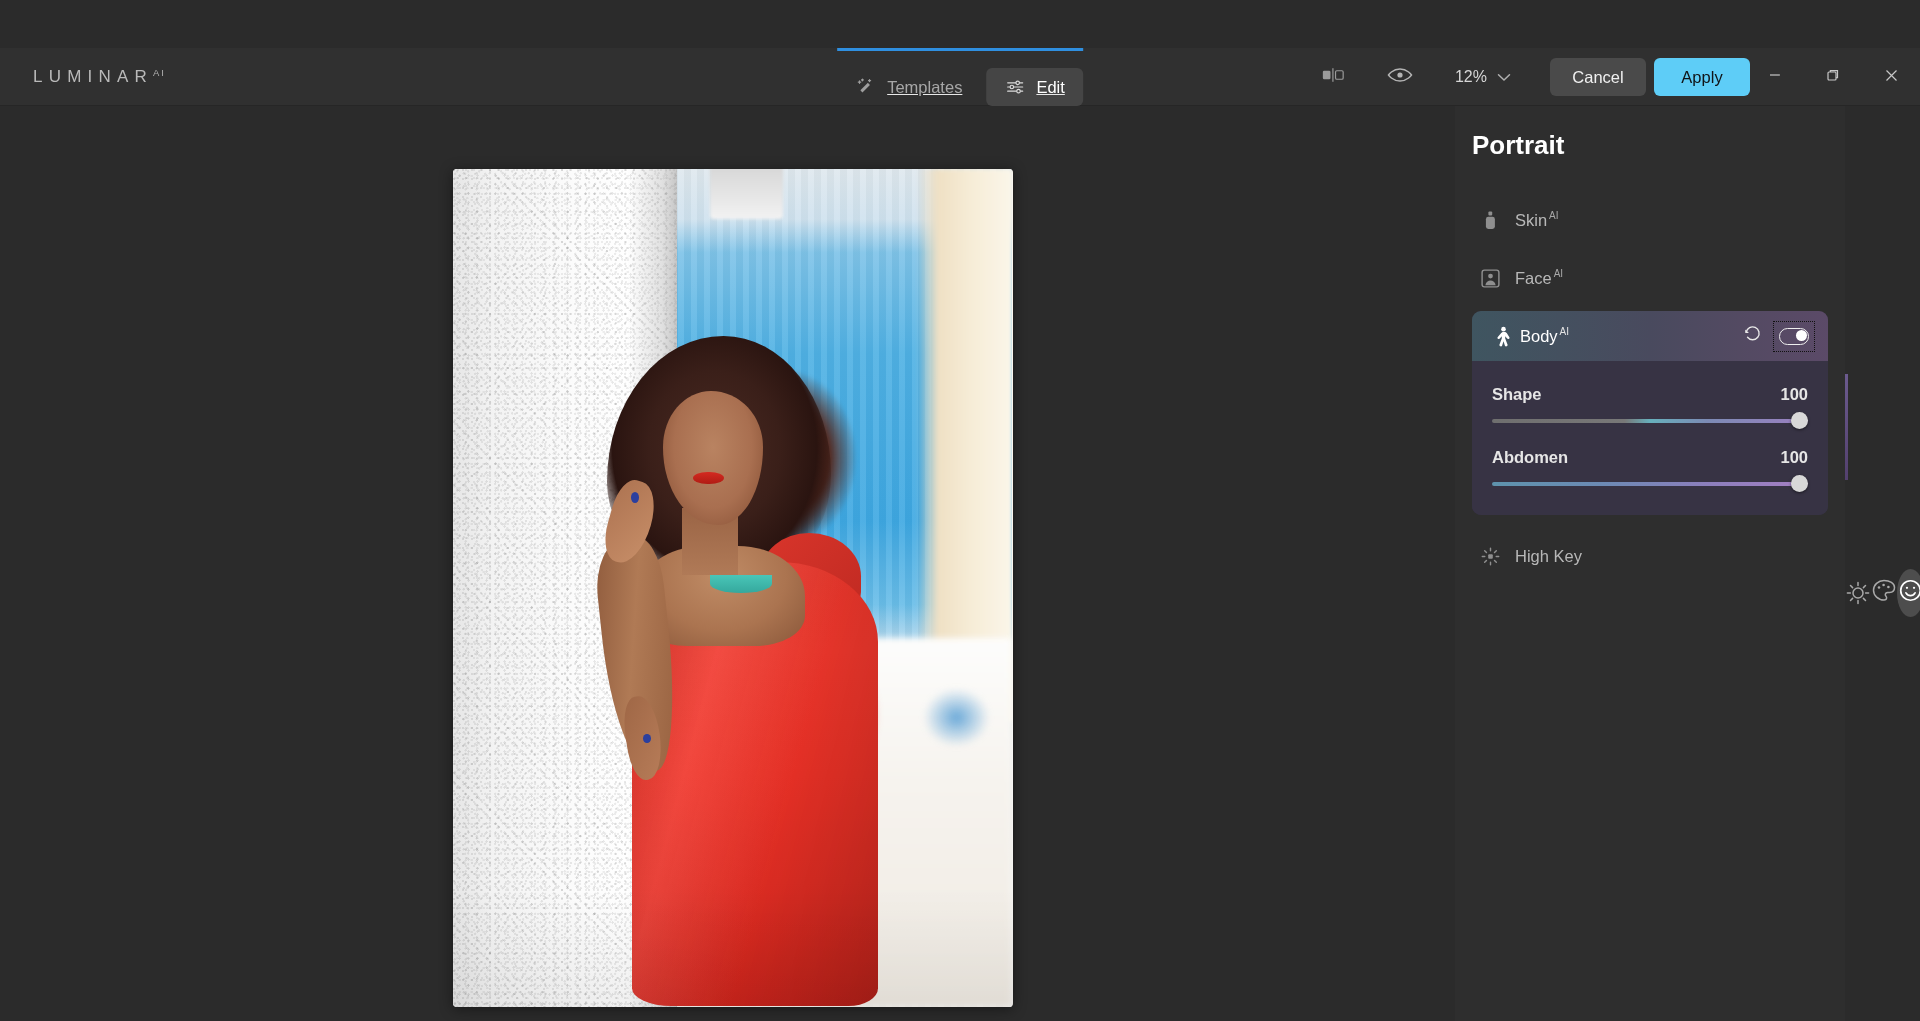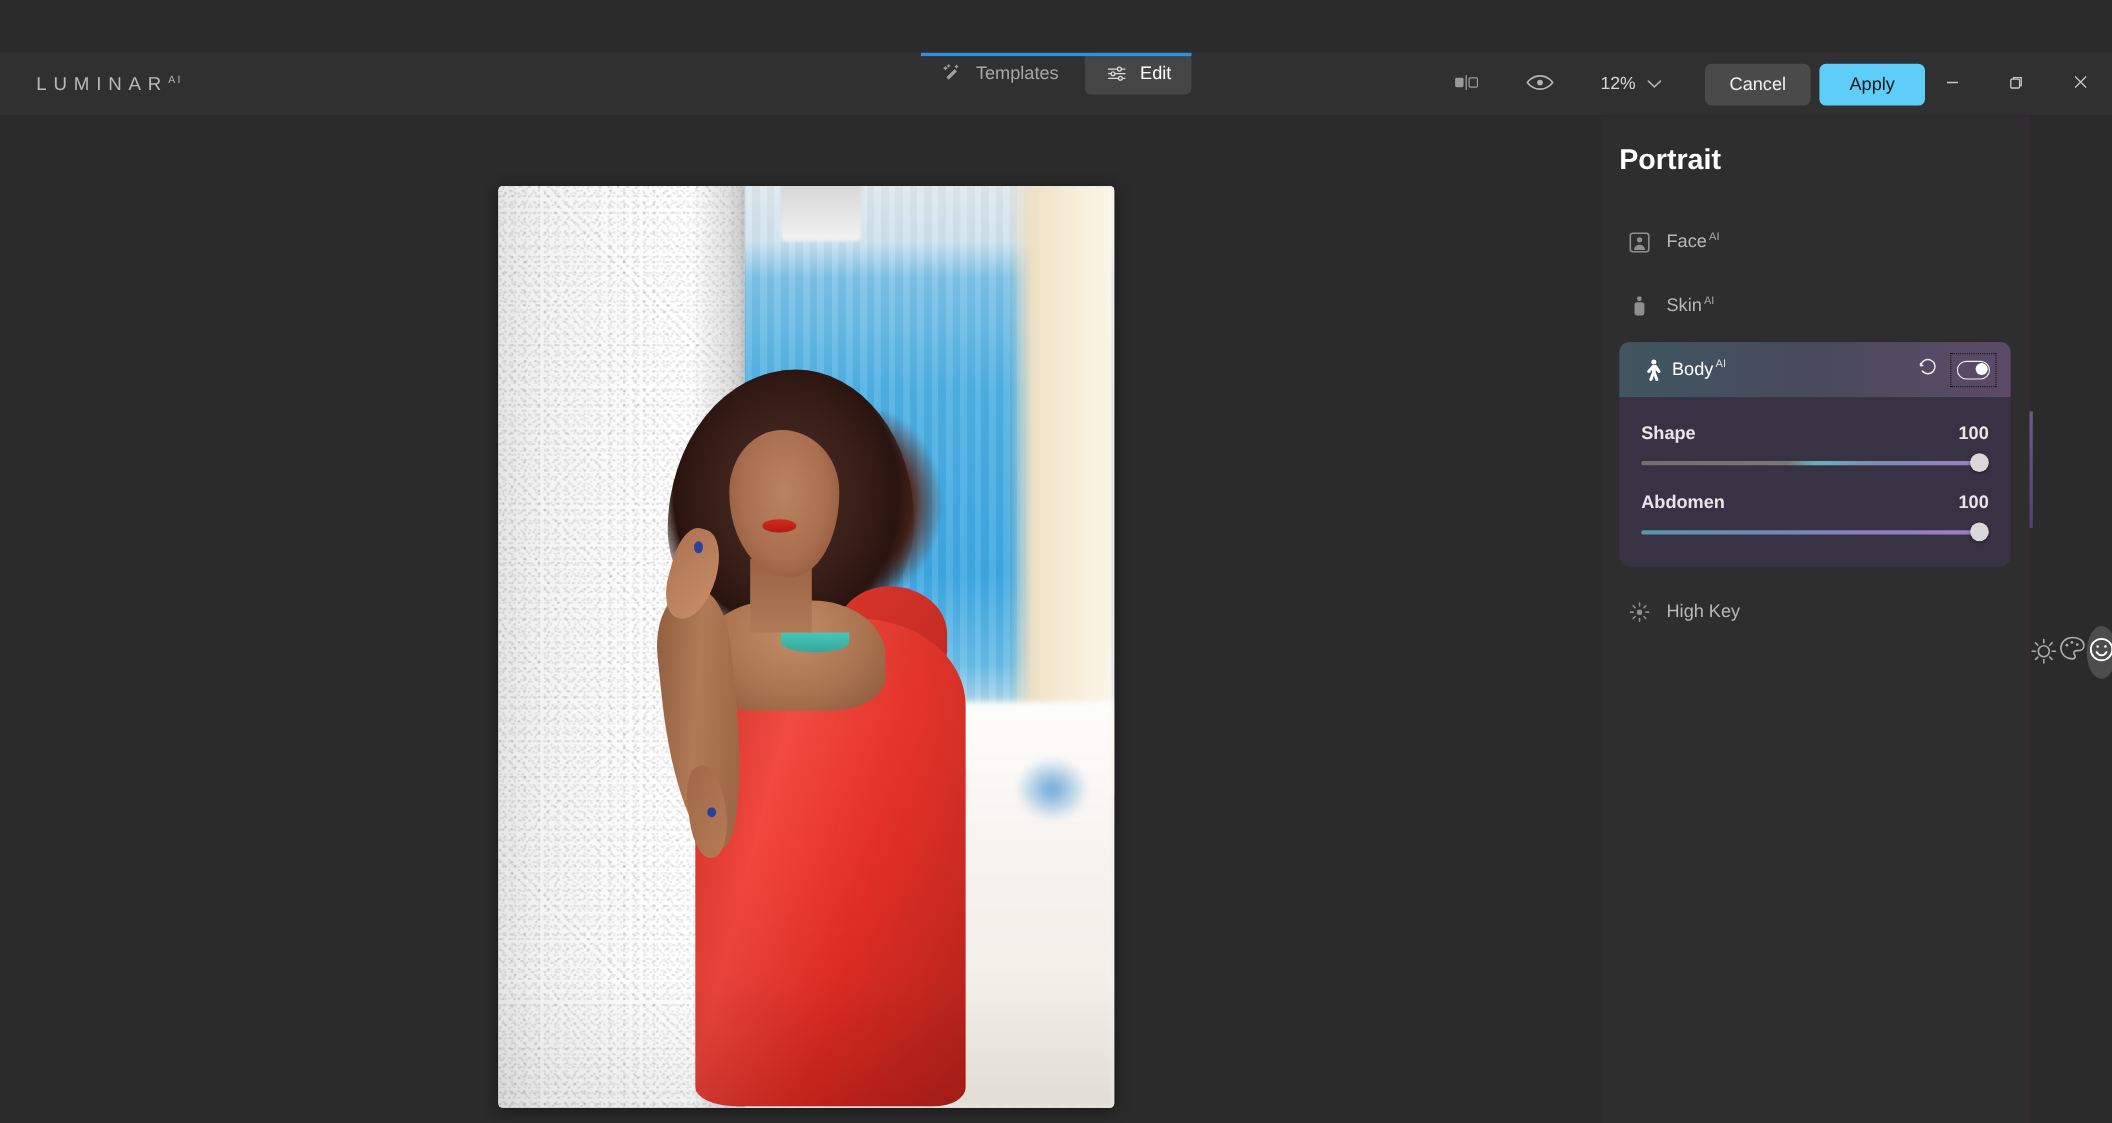--- a/index.html
+++ b/index.html
@@ -21,21 +21,21 @@
   }
   .logo {
     position: absolute; left: 33px; top: 50%; transform: translateY(-50%);
     font-size: 17px; letter-spacing: 6.2px; color: #b9b9b9; font-weight: 400;
     white-space: nowrap;
   }
   .logo .sup { font-size: 9.5px; letter-spacing: 2px; vertical-align: super; color: #b0b0b0; }
 
   .center-tabs {
     position: absolute; left: 50%; top: 0; transform: translateX(-50%);
-    height: 58px; display: flex; align-items: flex-start; gap: 6px;
+    height: 58px; display: flex; align-items: flex-end; gap: 6px; text-decoration: underline;
   }
   .tab {
     display: flex; align-items: center; gap: 10px;
     height: 38px; padding: 0 18px; border-radius: 6px;
     font-size: 16.5px; color: #a7a7a7; cursor: pointer; white-space: nowrap;
   }
   .tab.active { background: #454545; color: #fff; }
   .tab-accent {
     position: absolute; top: 0; height: 3px; background: #2f8fe0;
   }
@@ -434,37 +434,37 @@
     </div>
   </div>
 
   <div class="panel">
     <div class="panel-title">Portrait</div>
 
     <div class="tool-list">
 
       <div class="tool-row">
         <span class="tl-ico">
+          <svg width="21" height="21" viewBox="0 0 22 22" fill="#8f8f8f">
+            <rect x="8.8" y="1.6" width="4" height="4.2" rx="1.1"></rect>
+            <rect x="6.2" y="7" width="9.4" height="12.8" rx="2.6"></rect>
+          </svg>
+        </span>
+        <span class="tl-label"><span>Skin</span><span class="tl-ai">AI</span></span>
+      </div>
+
+      <div class="tool-row">
+        <span class="tl-ico">
           <svg width="21" height="21" viewBox="0 0 22 22" fill="none" stroke="#8f8f8f" stroke-width="1.5">
             <rect x="2.2" y="2.2" width="17.6" height="17.6" rx="2.4"></rect>
             <circle cx="11" cy="8.4" r="2.5" fill="#8f8f8f" stroke="none"></circle>
             <path d="M5.6 18c.6-3.2 2.8-4.8 5.4-4.8s4.8 1.6 5.4 4.8z" fill="#8f8f8f" stroke="none"></path>
           </svg>
         </span>
         <span class="tl-label"><span>Face</span><span class="tl-ai">AI</span></span>
-      </div>
-
-      <div class="tool-row">
-        <span class="tl-ico">
-          <svg width="21" height="21" viewBox="0 0 22 22" fill="#8f8f8f">
-            <rect x="8.8" y="1.6" width="4" height="4.2" rx="1.1"></rect>
-            <rect x="6.2" y="7" width="9.4" height="12.8" rx="2.6"></rect>
-          </svg>
-        </span>
-        <span class="tl-label"><span>Skin</span><span class="tl-ai">AI</span></span>
       </div>
 
       <div class="body-card">
         <div class="body-head">
           <span class="tl-ico">
             <svg width="21" height="21" viewBox="0 0 22 22" fill="#ffffff">
               <circle cx="11" cy="3.3" r="2.4"></circle>
               <path d="M11 6.2c-1.1 0-2 .5-2.4 1.1L5 11.4c-.5.6-.4 1.5.2 2s1.5.4 2-.2l2-2.4v2.4l-2.4 6.2c-.3.8.1 1.6.9 1.9s1.6-.1 1.9-.9L11 16l1.4 4.4c.3.8 1.1 1.2 1.9.9s1.2-1.1.9-1.9l-2.4-6.2v-2.4l2 2.4c.5.6 1.4.7 2 .2s.7-1.4.2-2L14.4 7.3c-.5-.6-1.3-1.1-2.4-1.1z"></path>
             </svg>
           </span>

